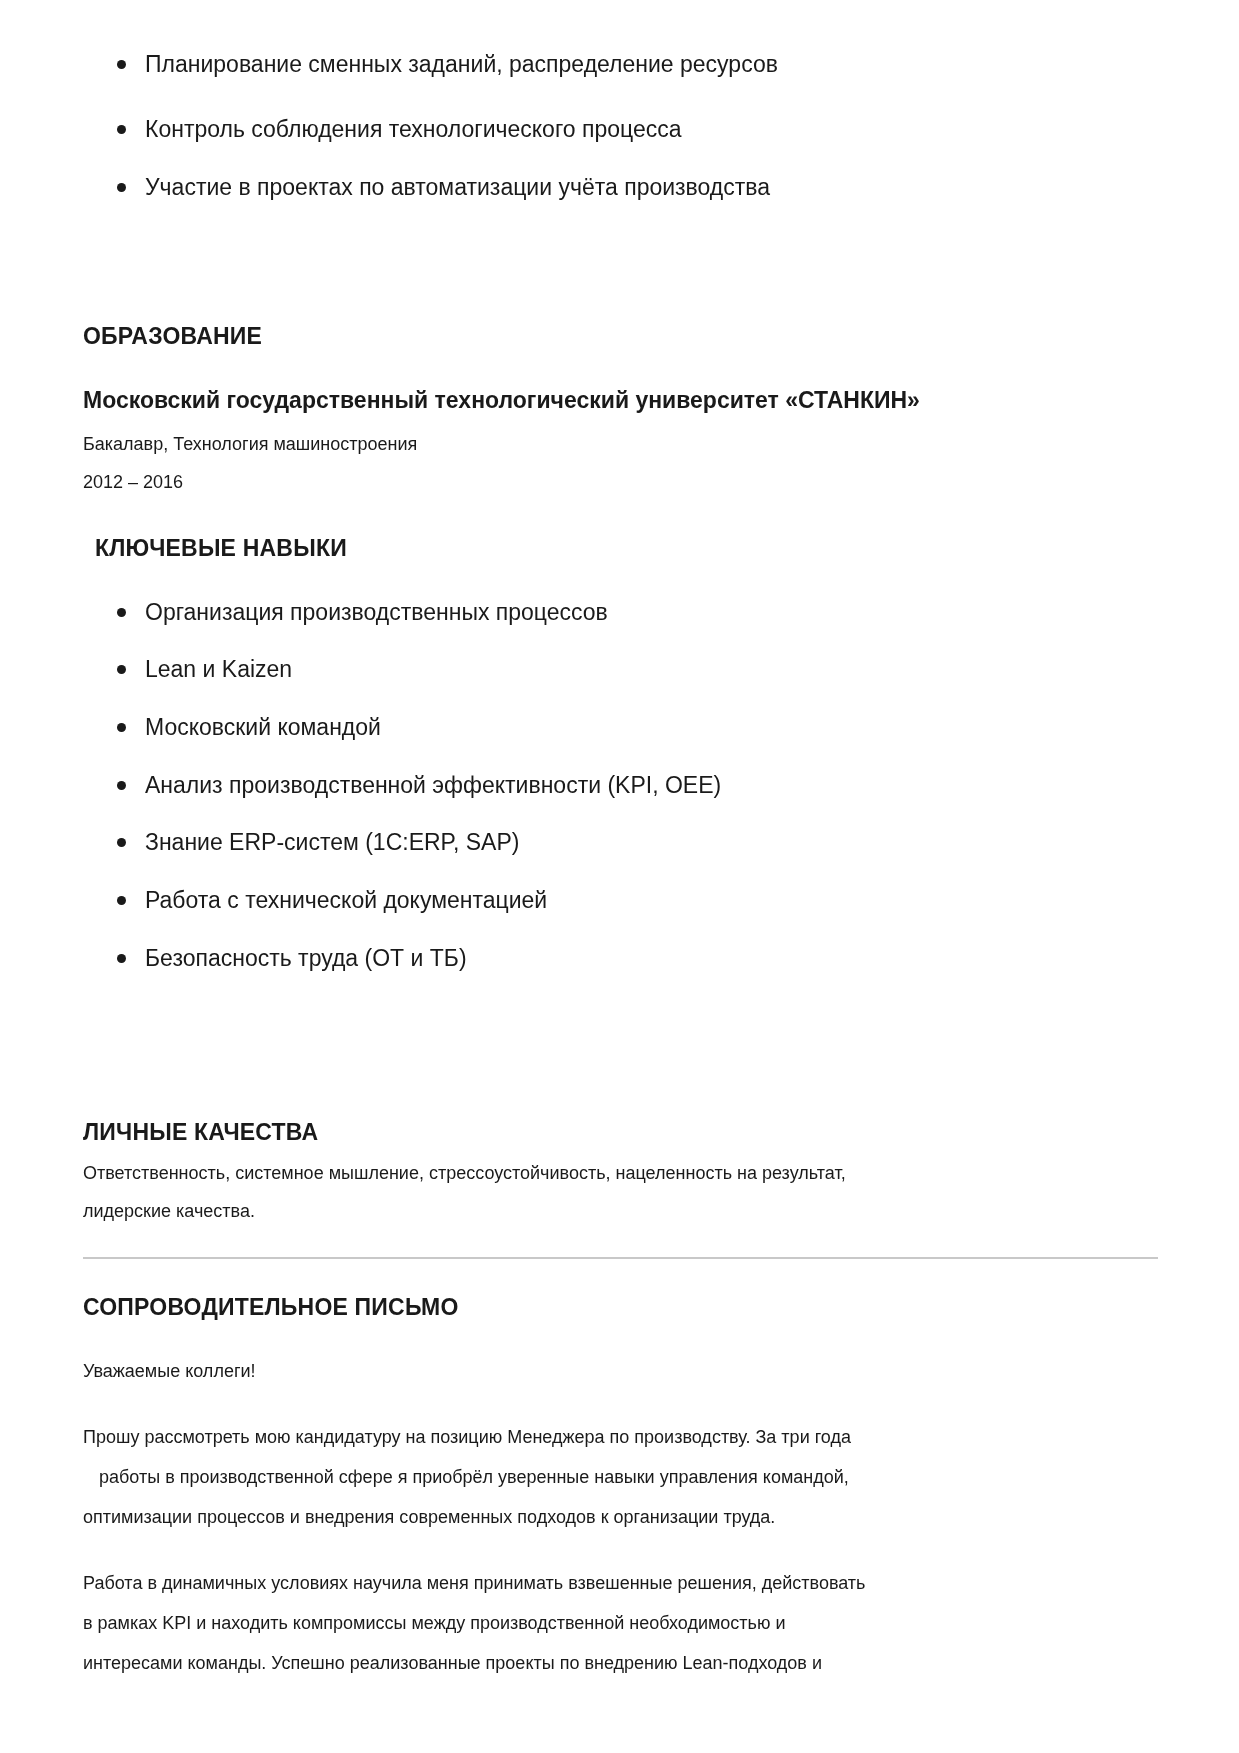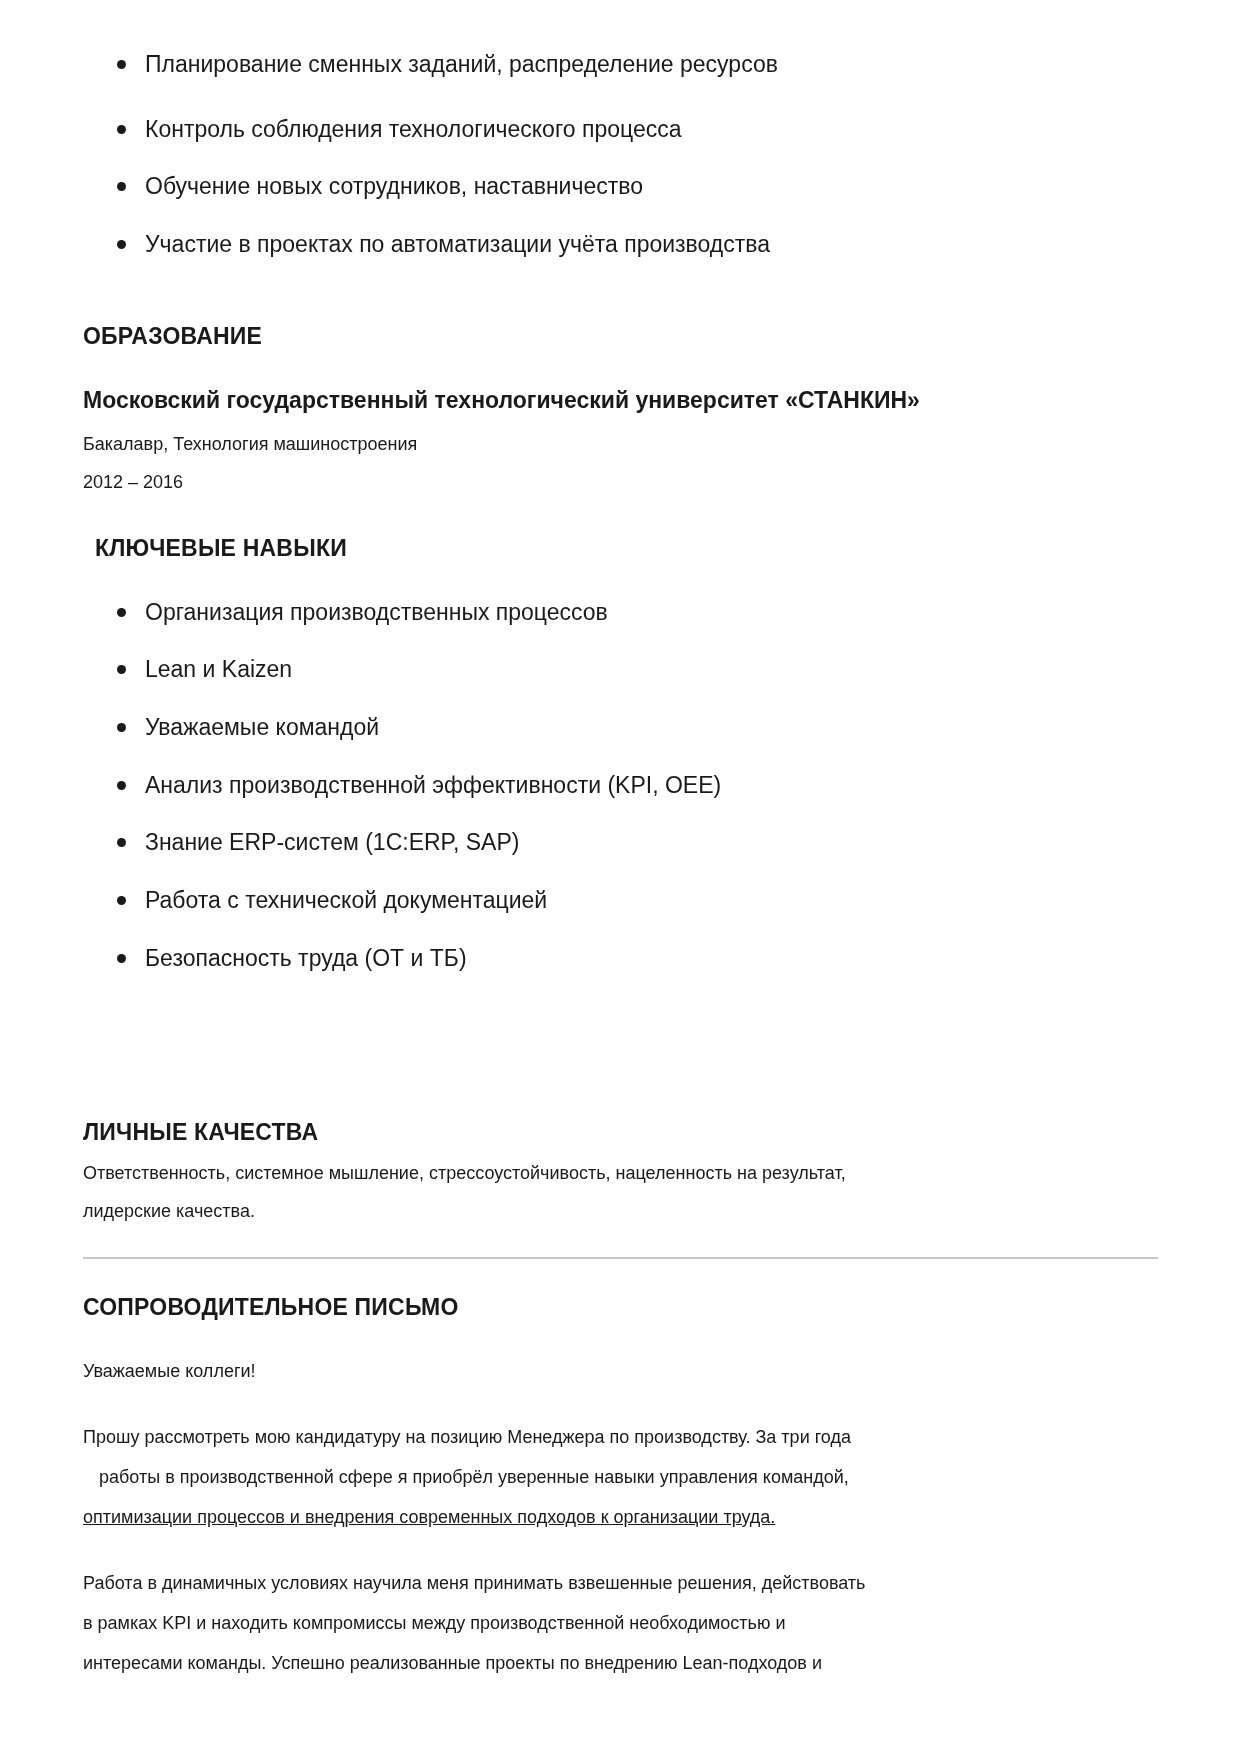--- a/index.html
+++ b/index.html
@@ -76,53 +76,52 @@
     }
   </style>
 </head>
 <body>
 
 <div class="page">
 
   <ul class="bullet-list" style="position:absolute; top:55px; left:0;">
     <li class="bullet-item" style="margin-top:-7px;"><span class="dot"></span><span>Планирование сменных заданий, распределение ресурсов</span></li>
     <li class="bullet-item"><span class="dot"></span><span>Контроль соблюдения технологического процесса</span></li>
-    <li class="bullet-item" style="margin-top:-8px;"><span class="dot"></span><span>Обучение новых сотрудников, наставничество</span></li>
     <li class="bullet-item" style="margin-top:-7px;"><span class="dot"></span><span>Участие в проектах по автоматизации учёта производства</span></li>
   </ul>
 
   <h2 class="section-title" style="position:absolute; top:320px; left:0;">ОБРАЗОВАНИЕ</h2>
   <p class="bold-line" style="position:absolute; top:381px; left:0; white-space:nowrap;">Московский государственный технологический университет «СТАНКИН»</p>
   <p class="plain" style="position:absolute; top:425px; left:0; white-space:nowrap;">Бакалавр, Технология машиностроения</p>
   <p class="plain" style="position:absolute; top:463px; left:0; white-space:nowrap;">2012 – 2016</p>
 
   <h2 class="section-title" style="position:absolute; top:532px; left:12px;">КЛЮЧЕВЫЕ НАВЫКИ</h2>
   <ul class="bullet-list" style="position:absolute; top:596px; left:0;">
     <li class="bullet-item"><span class="dot"></span><span>Организация производственных процессов</span></li>
     <li class="bullet-item" style="margin-top:-8px;"><span class="dot"></span><span>Lean и Kaizen</span></li>
-    <li class="bullet-item" style="margin-top:-7px;"><span class="dot"></span><span>Уважаемые командой</span></li>
+    <li class="bullet-item" style="margin-top:-7px;"><span class="dot"></span><span>Московский командой</span></li>
     <li class="bullet-item" style="margin-top:-7px;"><span class="dot"></span><span>Анализ производственной эффективности (KPI, OEE)</span></li>
     <li class="bullet-item" style="margin-top:-8px;"><span class="dot"></span><span>Знание ERP-систем (1С:ERP, SAP)</span></li>
     <li class="bullet-item" style="margin-top:-7px;"><span class="dot"></span><span>Работа с технической документацией</span></li>
     <li class="bullet-item" style="margin-top:-7px;"><span class="dot"></span><span>Безопасность труда (ОТ и ТБ)</span></li>
   </ul>
 
   <h2 class="section-title" style="position:absolute; top:1116px; left:0;">ЛИЧНЫЕ КАЧЕСТВА</h2>
   <p class="plain" style="position:absolute; top:1154px; left:0; white-space:nowrap;">Ответственность, системное мышление, стрессоустойчивость, нацеленность на результат,</p>
   <p class="plain" style="position:absolute; top:1192px; left:0; white-space:nowrap;">лидерские качества.</p>
 
   <hr class="divider" style="position:absolute; top:1257px; left:0;">
 
   <h2 class="section-title" style="position:absolute; top:1291px; left:0;">СОПРОВОДИТЕЛЬНОЕ ПИСЬМО</h2>
   <p class="plain" style="position:absolute; top:1352px; left:0; white-space:nowrap;">Уважаемые коллеги!</p>
 
   <div style="position:absolute; top:1417px; left:0;">
     <p class="para" style="white-space:nowrap;">Прошу рассмотреть мою кандидатуру на позицию Менеджера по производству. За три года</p>
     <p class="para" style="white-space:nowrap;margin-left:16px;">работы в производственной сфере я приобрёл уверенные навыки управления командой,</p>
-    <p class="para" style="white-space:nowrap;text-decoration:underline;">оптимизации процессов и внедрения современных подходов к организации труда.</p>
+    <p class="para" style="white-space:nowrap;">оптимизации процессов и внедрения современных подходов к организации труда.</p>
   </div>
 
   <div style="position:absolute; top:1563px; left:0;">
     <p class="para" style="white-space:nowrap;">Работа в динамичных условиях научила меня принимать взвешенные решения, действовать</p>
     <p class="para" style="white-space:nowrap;">в рамках KPI и находить компромиссы между производственной необходимостью и</p>
     <p class="para" style="white-space:nowrap;">интересами команды. Успешно реализованные проекты по внедрению Lean-подходов и</p>
   </div>
 
 </div>
 

